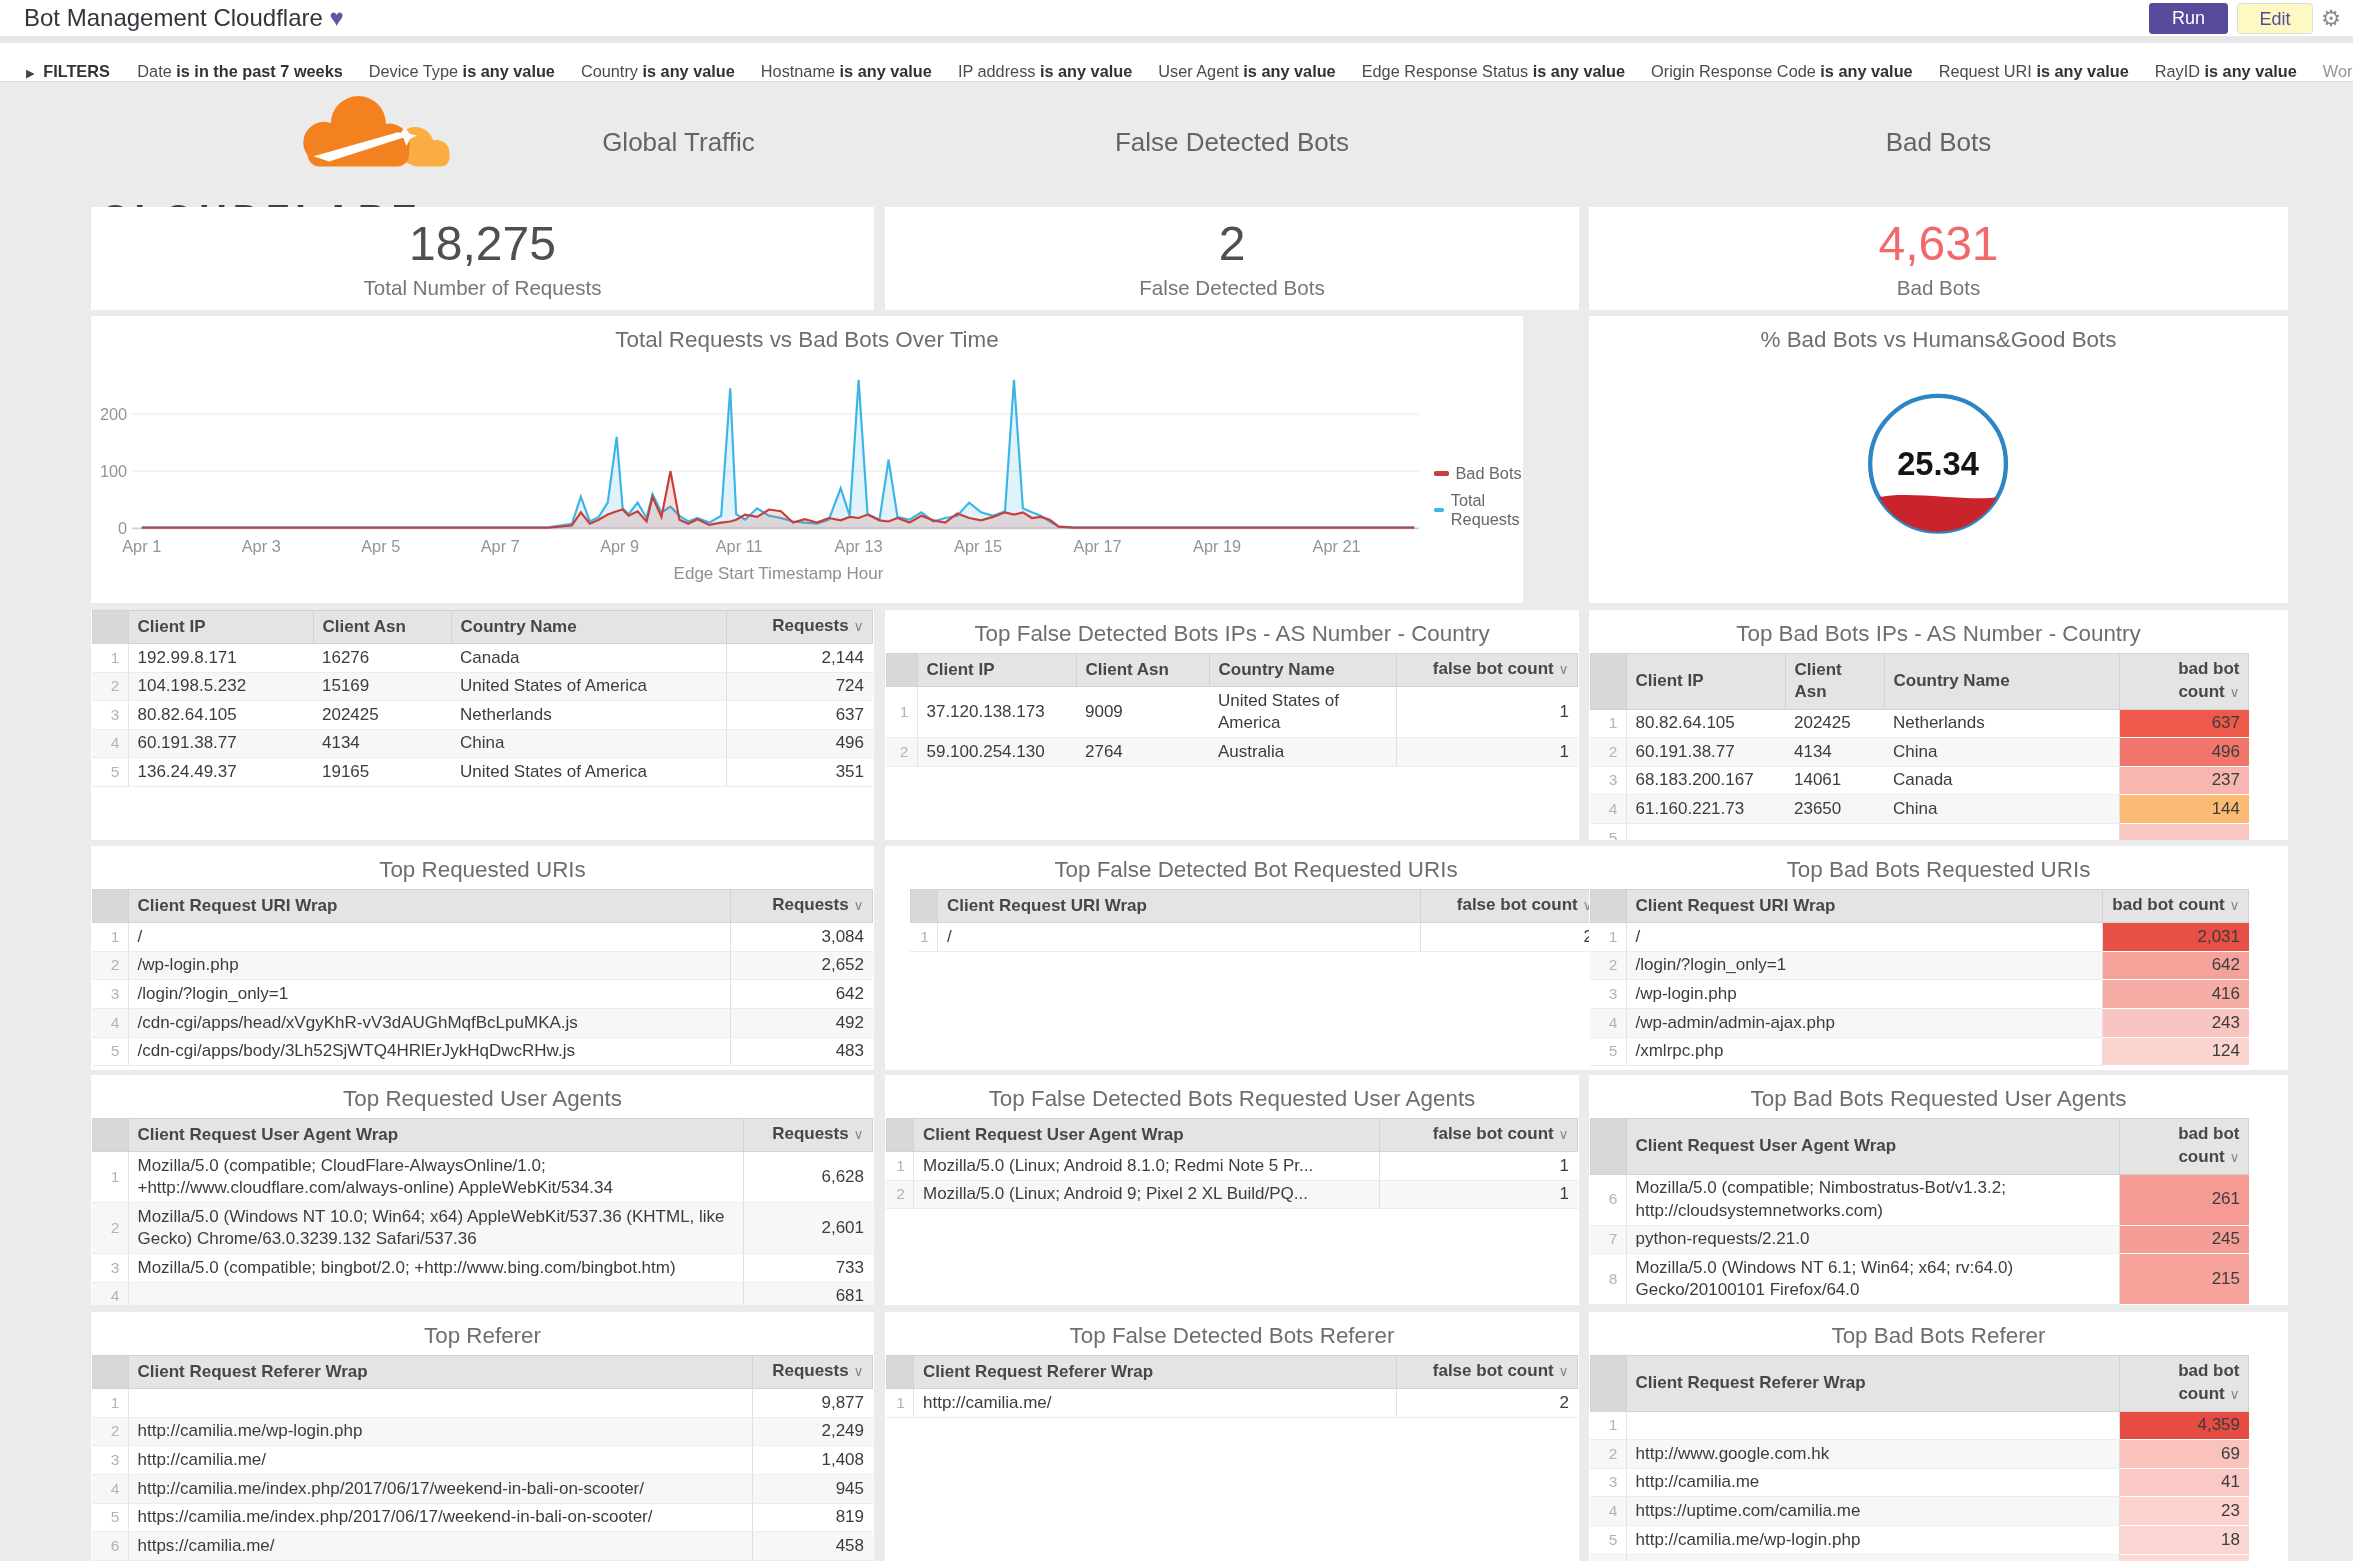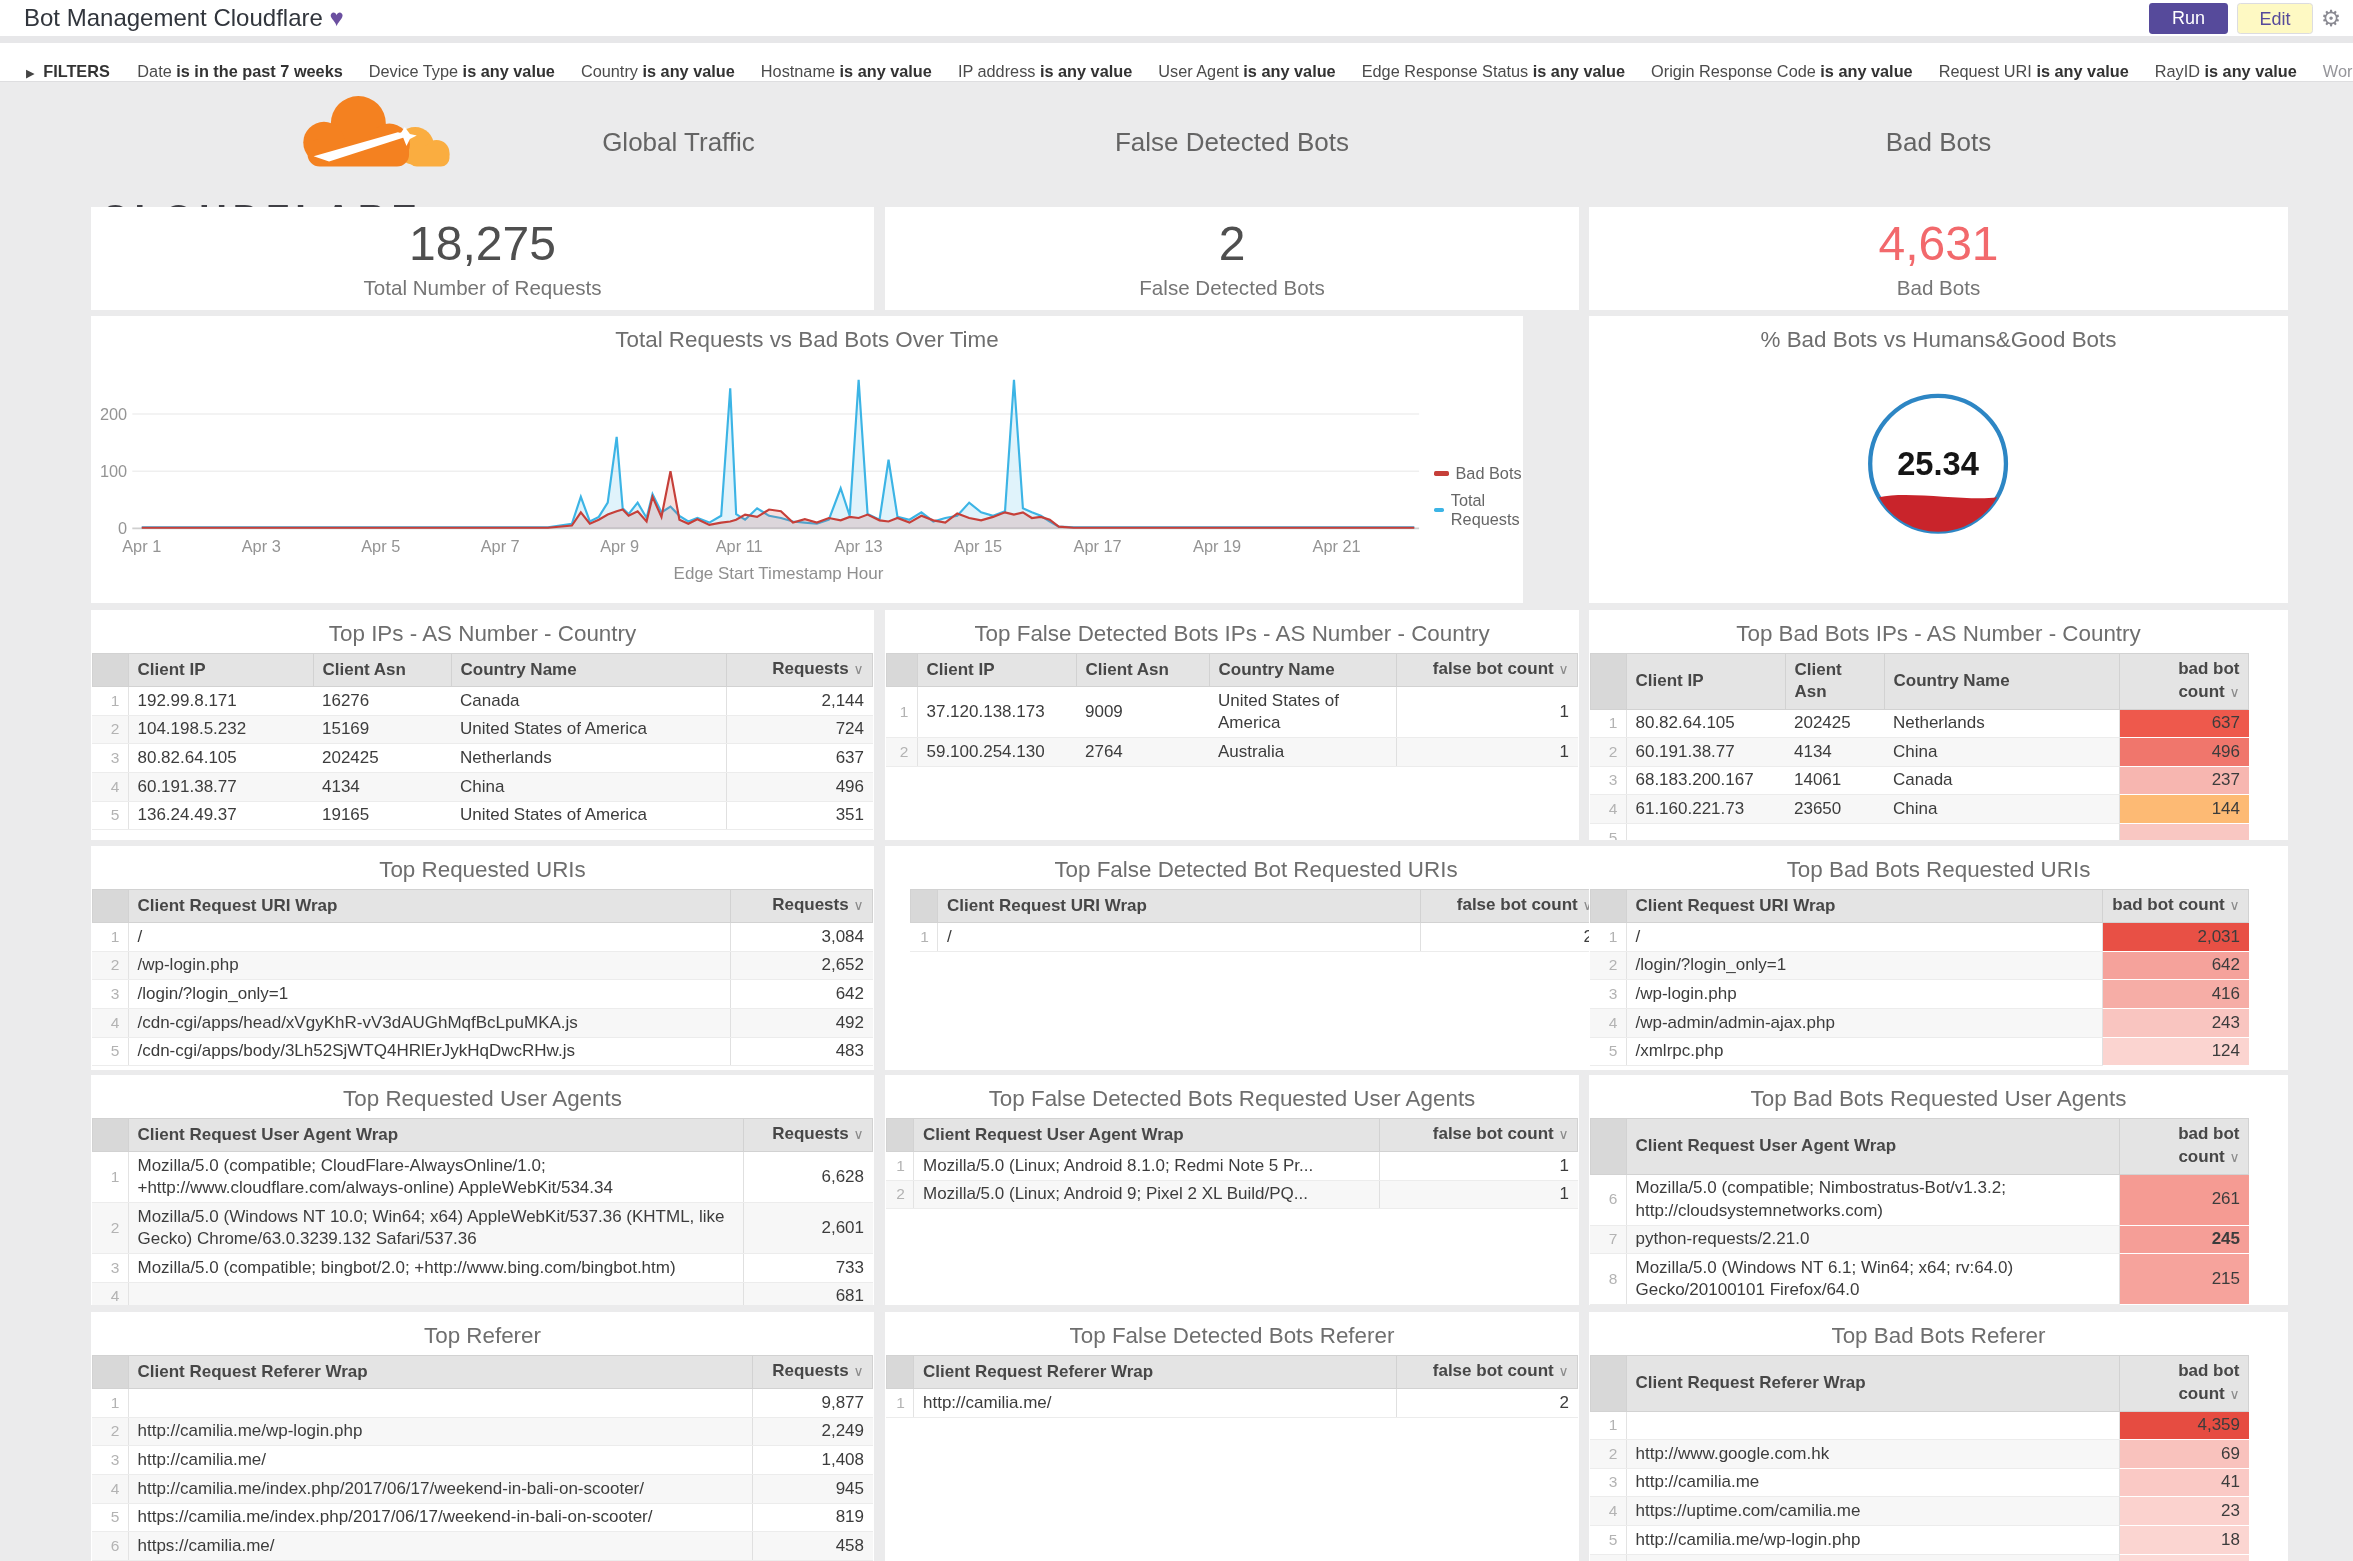--- a/index.html
+++ b/index.html
@@ -190,21 +190,20 @@
   <div class="card p-gauge">
     <div class="card-title">% Bad Bots vs Humans&amp;Good Bots</div>
     <svg id="gauge-svg" width="699" height="232" style="position:absolute;left:0;top:43px;" viewBox="0 0 813 270">
       <circle id="gauge-ring" cx="406" cy="122" r="79" fill="#ffffff" stroke-width="5" stroke="#2d86c4"></circle>
       <path id="gauge-fill" d="M 337.2766399529243 160.9628 C 371.6383199764621 152.9628, 440.3616800235379 165.9628, 474.7233600470757 160.9628 A 79 79 0 0 1 337.2766399529243 160.9628 Z" fill="#c9242b"></path>
       <text class="gauge-num" x="406" y="135" text-anchor="middle">25.34</text>
     </svg>
   </div>
 
   <div class="card p-r1l">
-      <div class="card-title">Top IPs - AS Number - Country</div>
       <div class="table-wrap">
         <table class="tbl">
           <colgroup>
             <col style="width: 36px;">
             <col style="width: 185px;">
             <col style="width: 138px;">
             <col>
             <col style="width: 146px;">
           </colgroup>
           <thead>
@@ -563,21 +562,21 @@
           </thead>
           <tbody>
             <tr class="odd">
               <td class="gutter">6</td>
               <td>Mozilla/5.0 (compatible; Nimbostratus-Bot/v1.3.2; http://cloudsystemnetworks.com)</td>
               <td class="value heat" style="background: rgb(245, 155, 147);">261</td>
             </tr>
             <tr class="even">
               <td class="gutter">7</td>
               <td>python-requests/2.21.0</td>
-              <td class="value heat" style="background: rgb(245, 158, 151); font-weight: bold;">245</td>
+              <td class="value heat" style="background: rgb(245, 158, 151);">245</td>
             </tr>
             <tr class="odd">
               <td class="gutter">8</td>
               <td>Mozilla/5.0 (Windows NT 6.1; Win64; x64; rv:64.0) Gecko/20100101 Firefox/64.0</td>
               <td class="value heat" style="background: rgb(246, 163, 156);">215</td>
             </tr>
           </tbody>
         </table>
       </div>
     </div>

